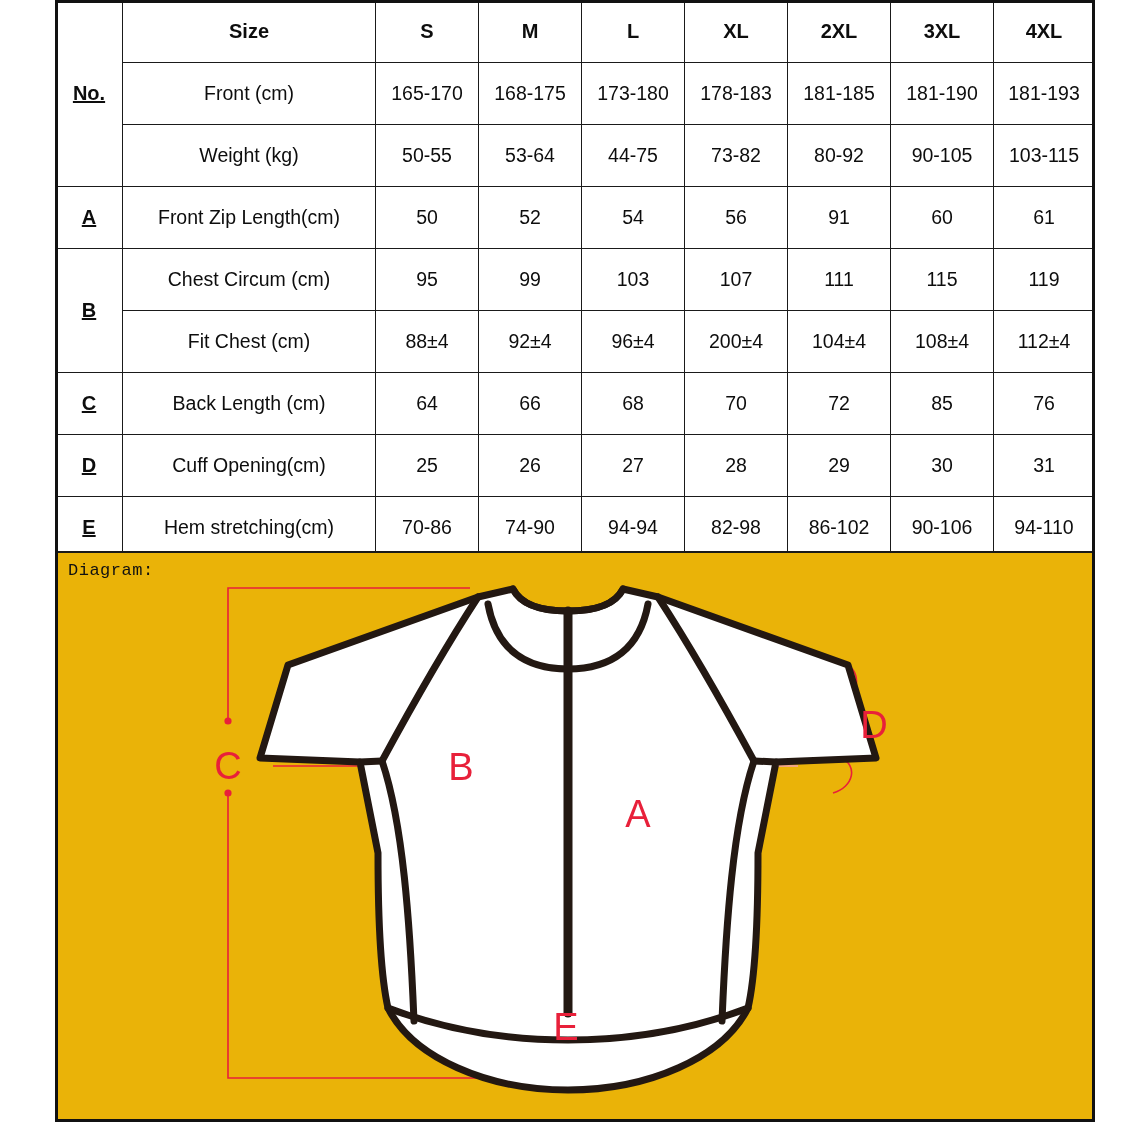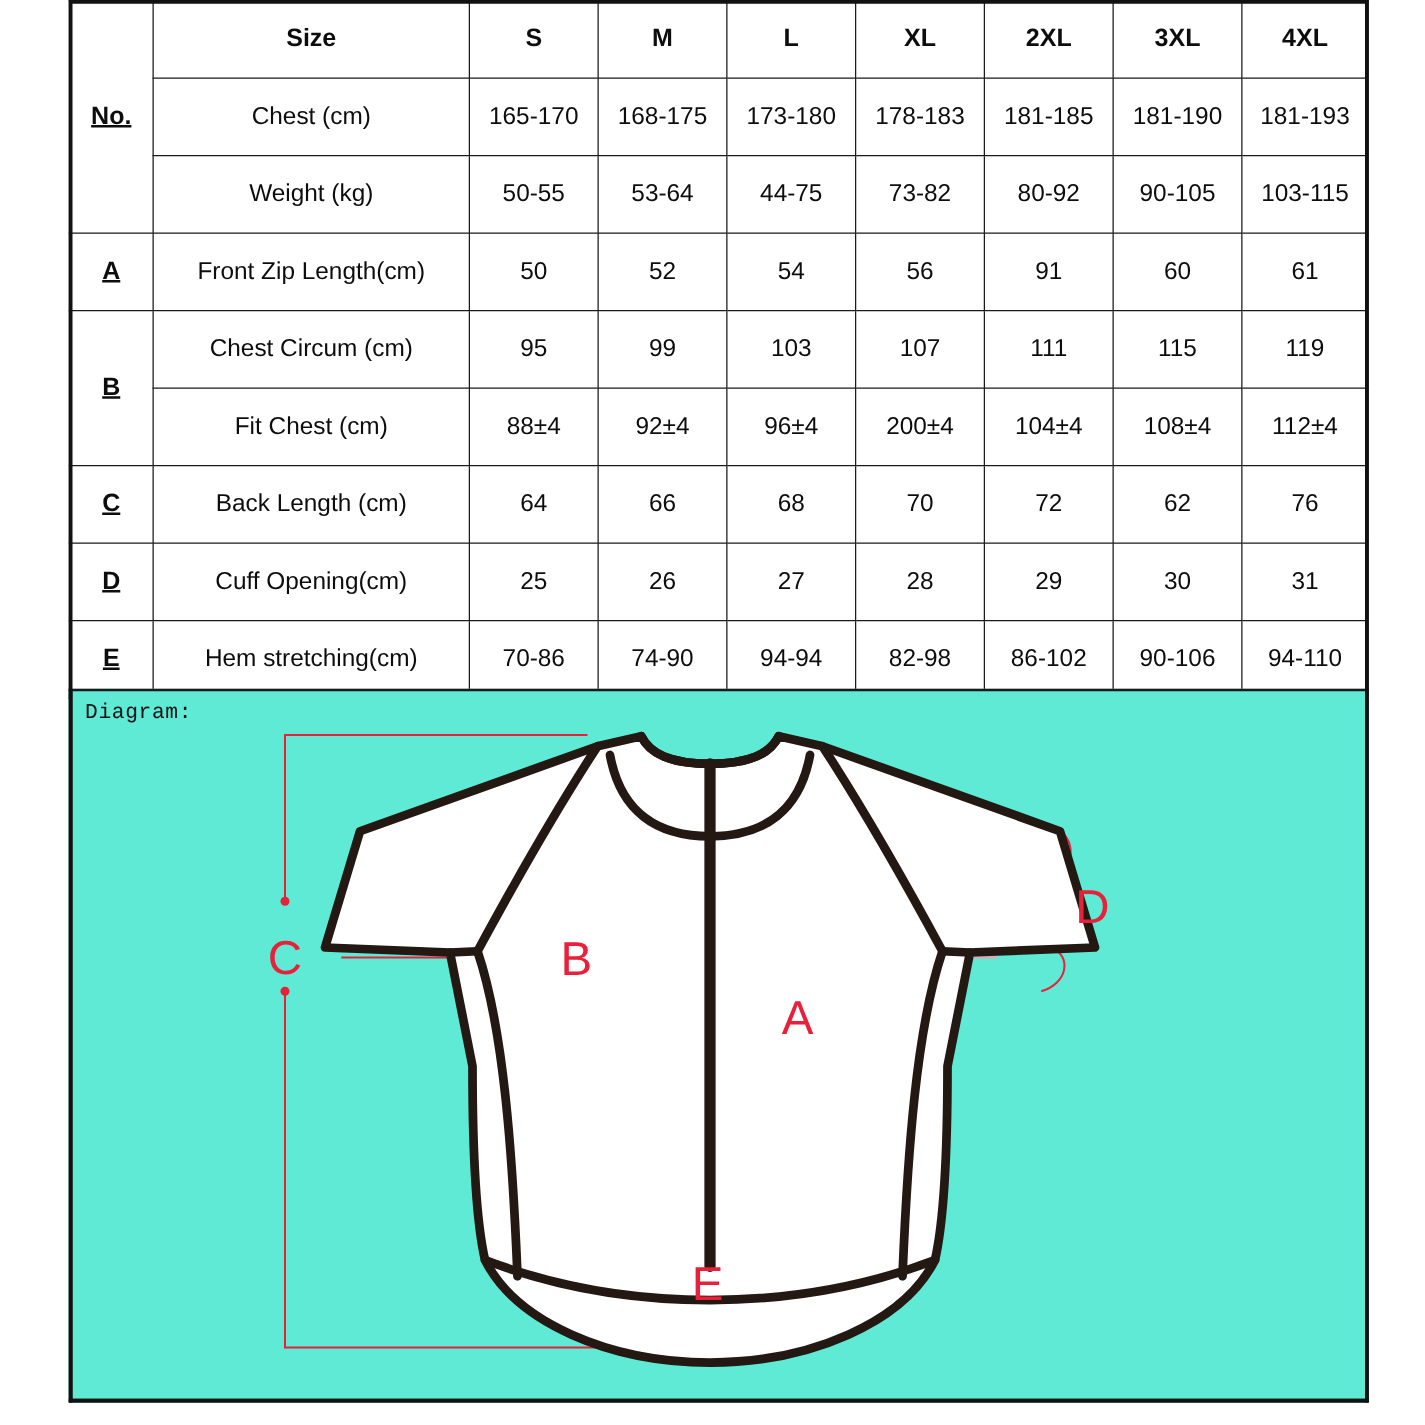--- a/index.html
+++ b/index.html
@@ -80,21 +80,21 @@
     position: absolute;
     left: 55px;
     top: 551px;
     width: 1040px;
     height: 571px;
     box-sizing: border-box;
     border-left: 3px solid #111111;
     border-right: 3px solid #111111;
     border-bottom: 3px solid #111111;
     border-top: 2px solid #1a1a1a;
-    background: #5eead4;
+    background: #eab308;
     overflow: hidden;
   }
   #diagram-label {
     position: absolute;
     left: 10px;
     top: 8px;
     font-family: "Liberation Mono", monospace;
     font-size: 17px;
     letter-spacing: 0.5px;
     color: #111111;
@@ -120,21 +120,21 @@
           <td class="col-size hdr outer-t">S</td>
           <td class="col-size hdr outer-t">M</td>
           <td class="col-size hdr outer-t">L</td>
           <td class="col-size hdr outer-t">XL</td>
           <td class="col-size hdr outer-t">2XL</td>
           <td class="col-size hdr outer-t">3XL</td>
           <td class="col-last hdr outer-t outer-r">4XL</td>
         </tr>
 
         <tr>
-          <td class="col-label">Chest (cm)</td>
+          <td class="col-label">Front (cm)</td>
           <td class="col-size">165-170</td>
           <td class="col-size">168-175</td>
           <td class="col-size">173-180</td>
           <td class="col-size">178-183</td>
           <td class="col-size">181-185</td>
           <td class="col-size">181-190</td>
           <td class="col-last outer-r">181-193</td>
         </tr>
 
         <tr>
@@ -184,21 +184,21 @@
         </tr>
 
         <tr>
           <td class="col-no rowkey outer-l thick-top">C</td>
           <td class="col-label thick-top">Back Length (cm)</td>
           <td class="col-size thick-top">64</td>
           <td class="col-size thick-top">66</td>
           <td class="col-size thick-top">68</td>
           <td class="col-size thick-top">70</td>
           <td class="col-size thick-top">72</td>
-          <td class="col-size thick-top">62</td>
+          <td class="col-size thick-top">85</td>
           <td class="col-last thick-top outer-r">76</td>
         </tr>
 
         <tr>
           <td class="col-no rowkey outer-l thick-top">D</td>
           <td class="col-label thick-top">Cuff Opening(cm)</td>
           <td class="col-size thick-top">25</td>
           <td class="col-size thick-top">26</td>
           <td class="col-size thick-top">27</td>
           <td class="col-size thick-top">28</td>

